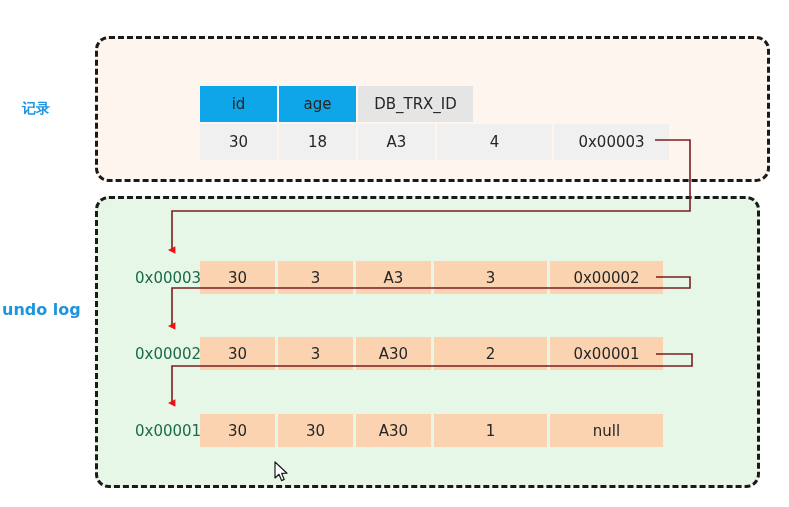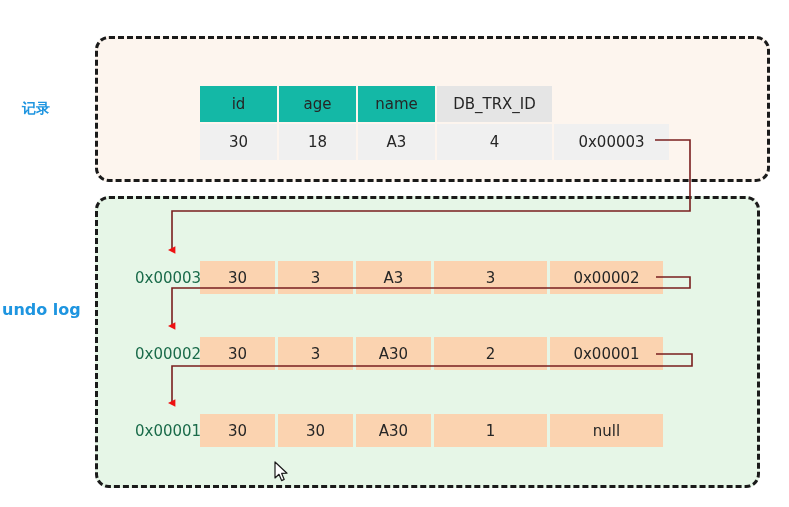--- a/index.html
+++ b/index.html
@@ -43,21 +43,21 @@
     display:flex;flex-direction:column;gap:2px;
   }
   #record-table .trow{display:flex;gap:2px;}
   #record-table .cell{
     width:77px;height:36px;
     display:flex;align-items:center;justify-content:center;
     font-size:15px;color:#262626;
     box-sizing:border-box;
   }
   #record-table .cell.wide{width:115px;}
-  #record-table .head.green{background:#14b8a6;}
+  #record-table .head.green{background:#0ea5e9;}
   #record-table .head.gray{background:#e5e5e5;}
   #record-table .body{background:#f0f0f0;}
 
   
   .undo-row{
     position:absolute;left:200px;
     display:flex;gap:3px;
   }
   .undo-row .cell{
     width:75px;height:33px;background:#fbd3b0;
@@ -89,21 +89,20 @@
   <div class="region" id="region-record"></div>
   <div class="region" id="region-undo"></div>
 
   <div class="side-label" id="label-record">记录</div>
   <div class="side-label" id="label-undo">undo log</div>
 
   <div id="record-table">
     <div class="trow">
       <div class="cell head green">id</div>
       <div class="cell head green">age</div>
-      <div class="cell head green">name</div>
       <div class="cell head gray wide">DB_TRX_ID</div>
     </div>
     <div class="trow">
       <div class="cell body">30</div>
       <div class="cell body">18</div>
       <div class="cell body">A3</div>
       <div class="cell body wide">4</div>
       <div class="cell body wide">0x00003</div>
     </div>
   </div>

